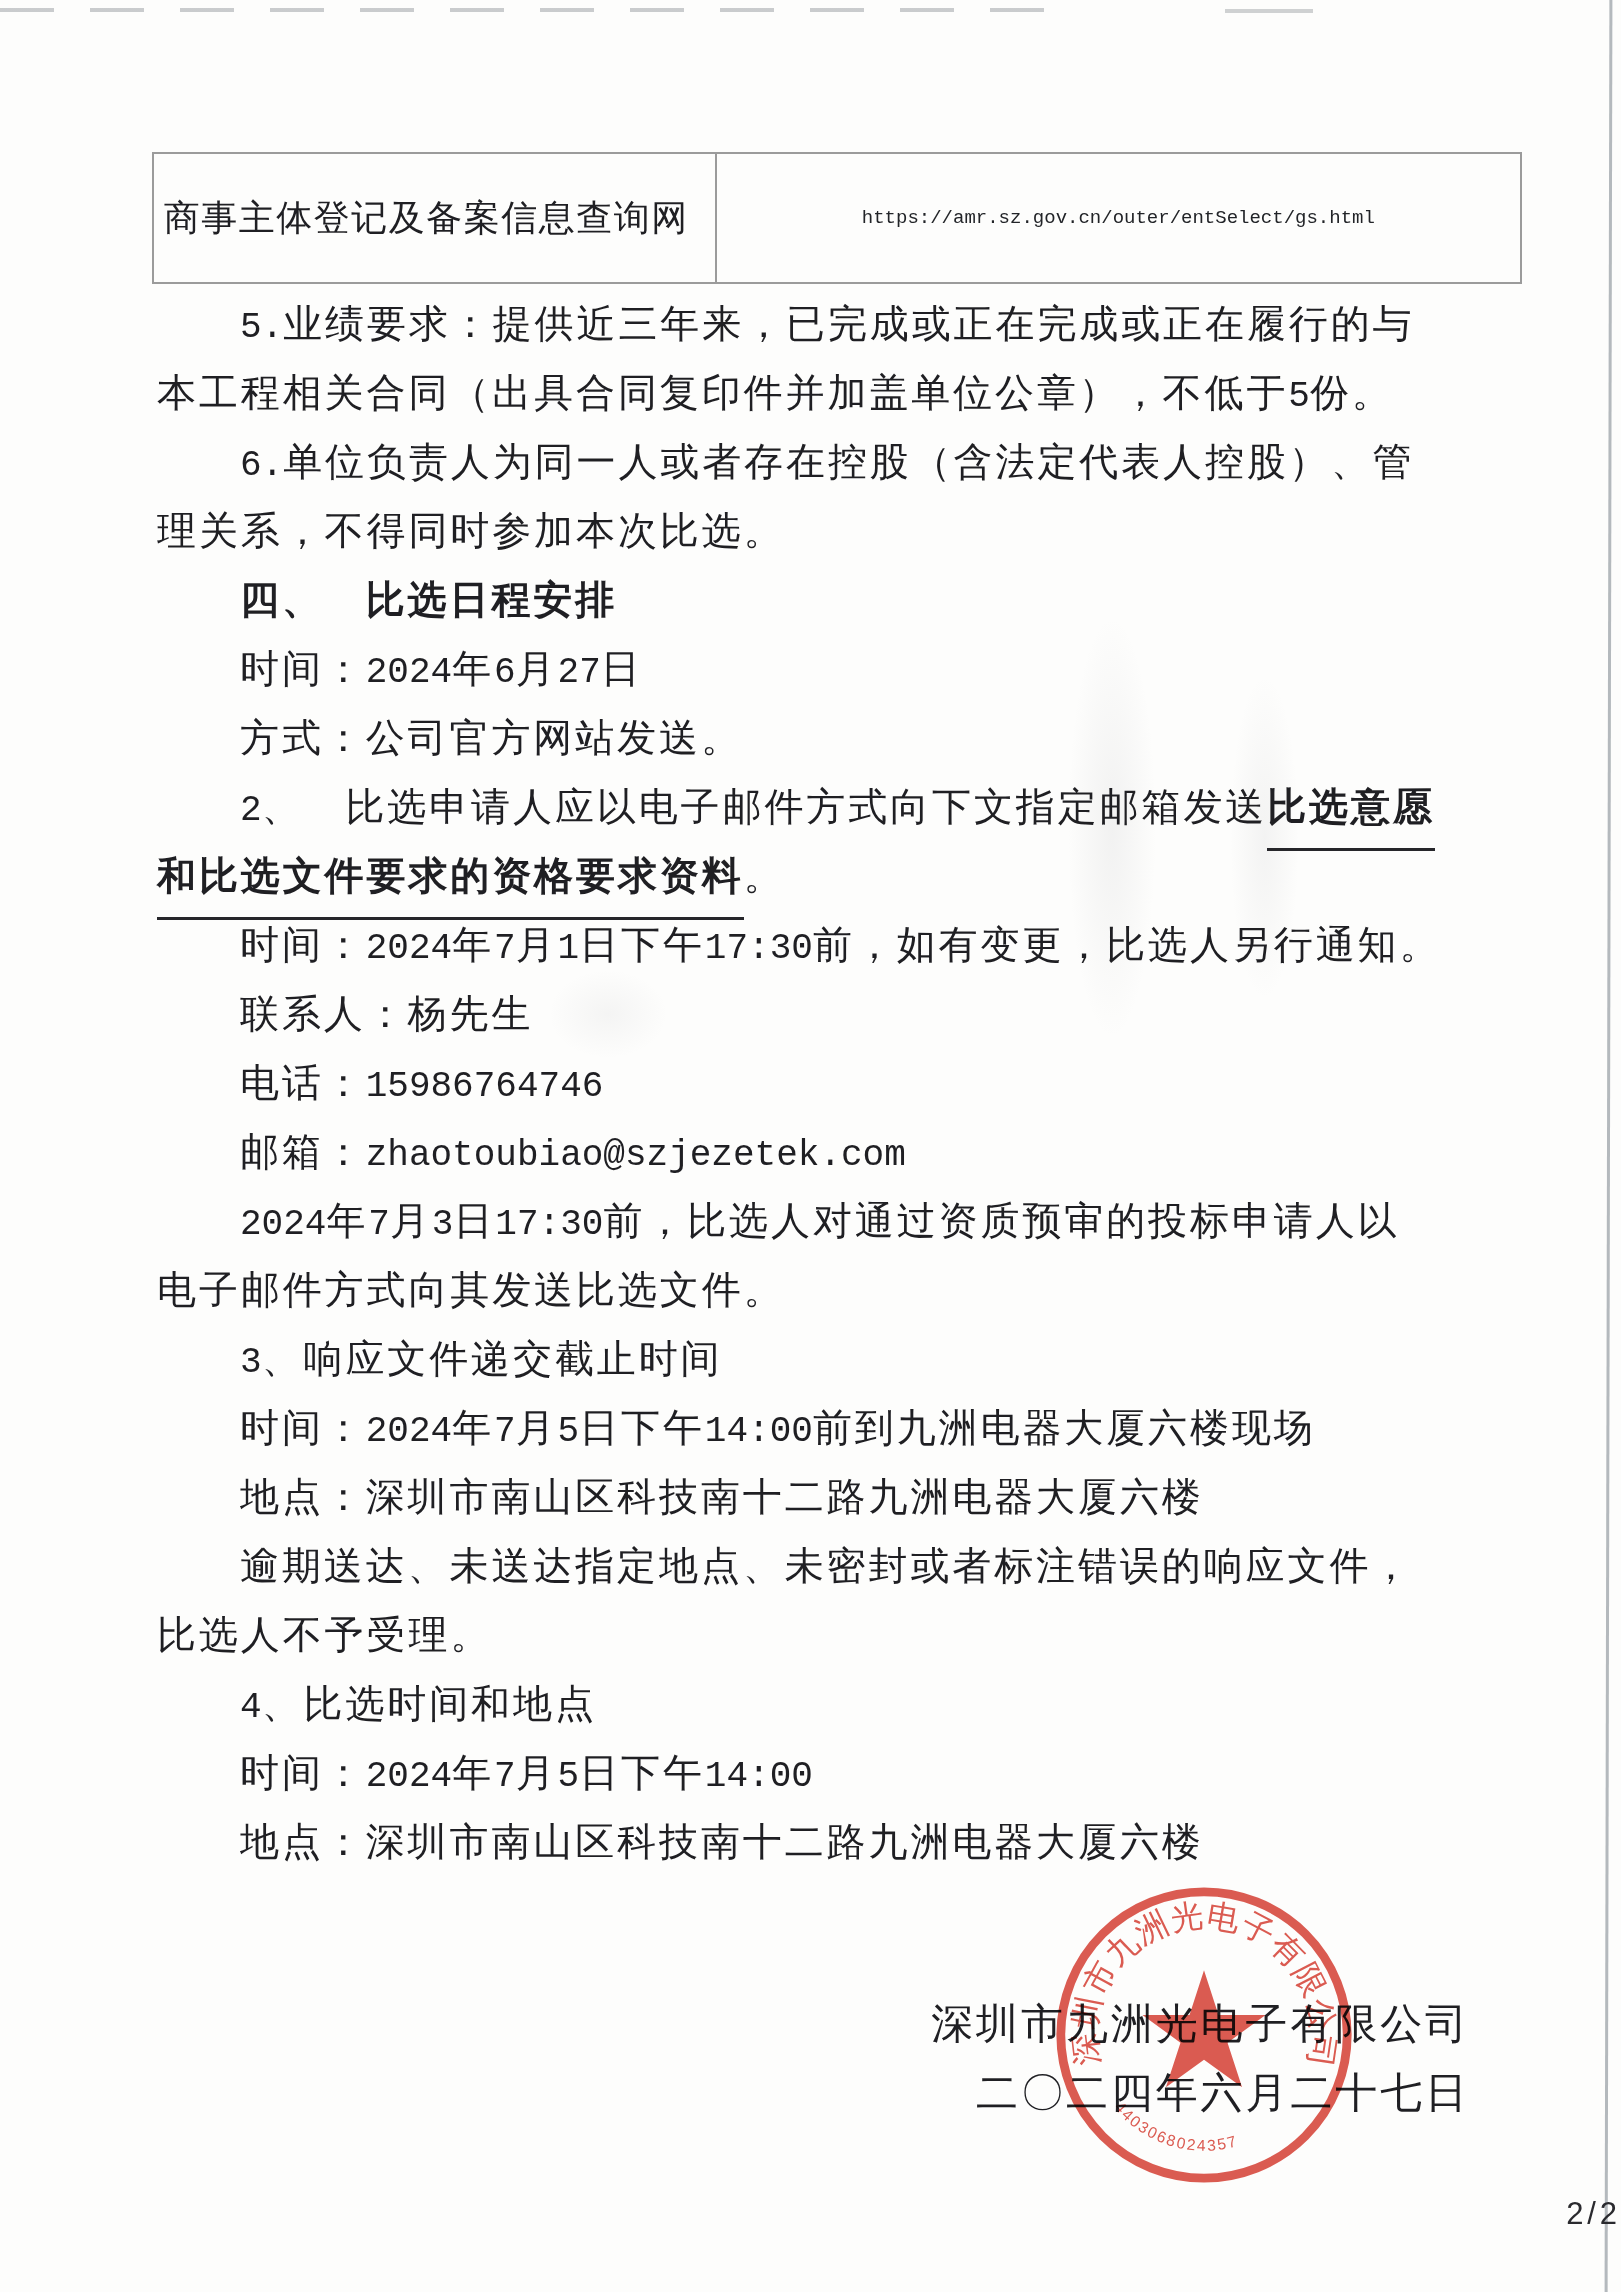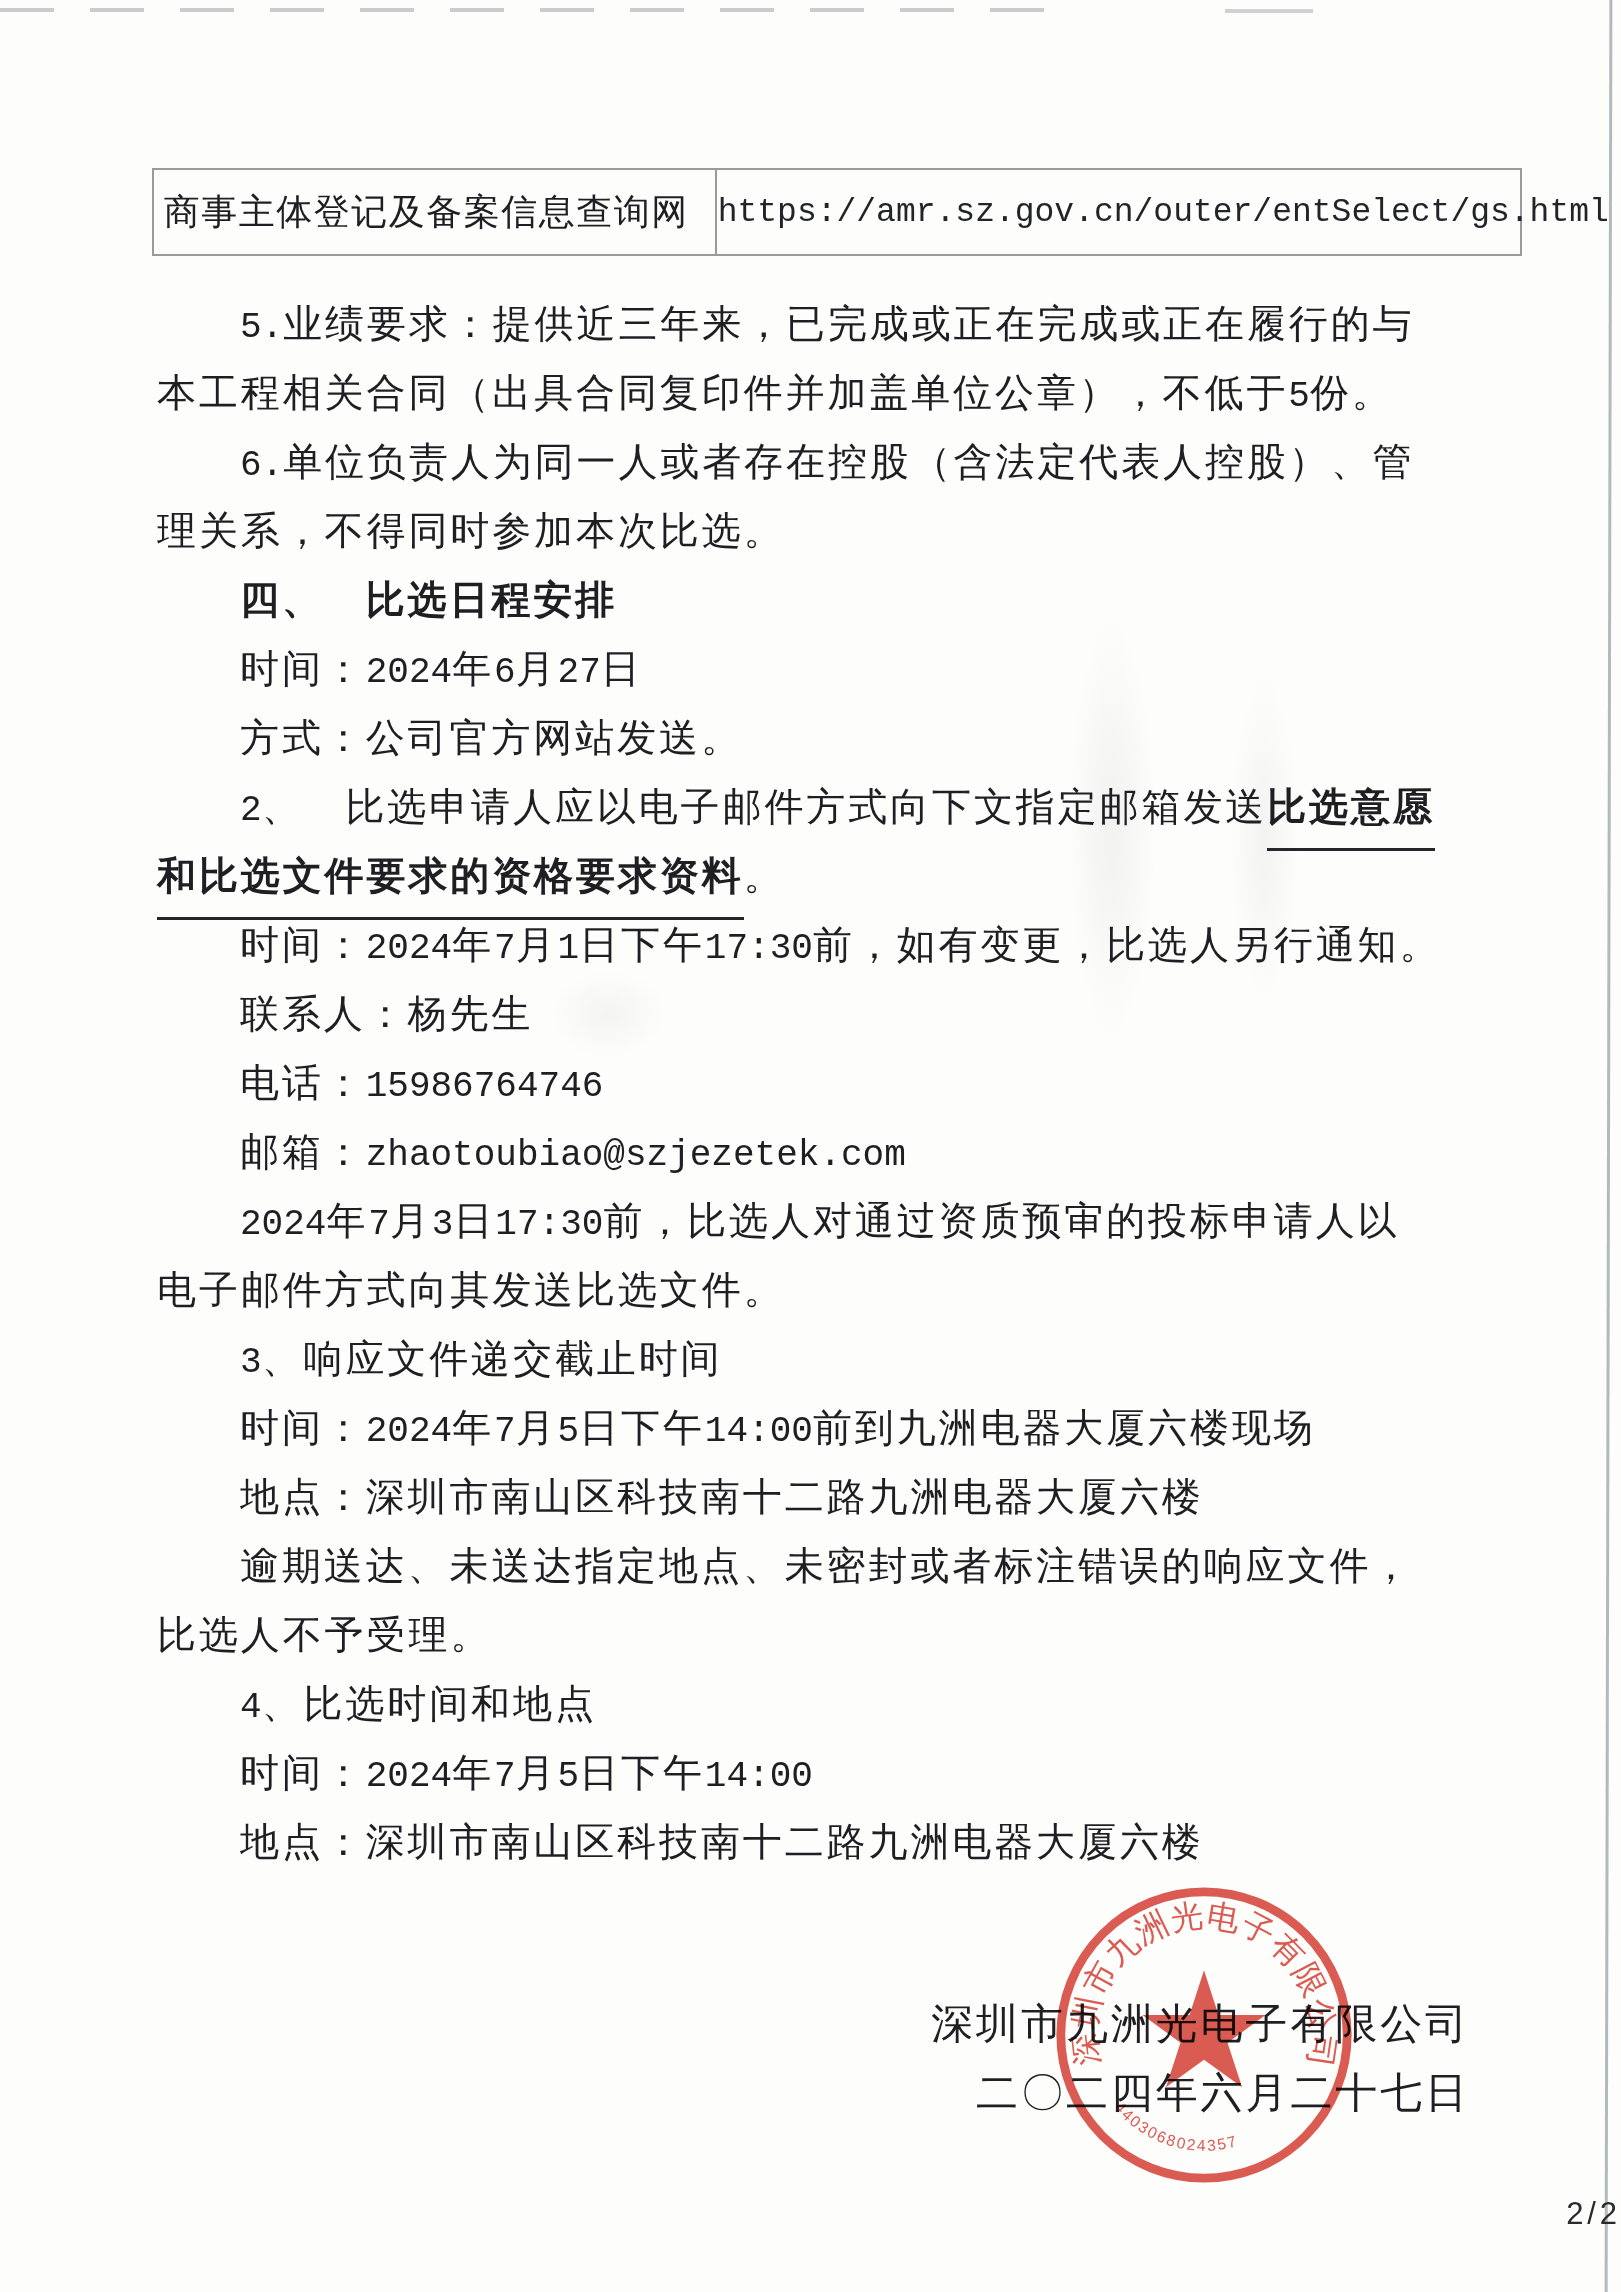--- a/index.html
+++ b/index.html
@@ -26,33 +26,33 @@
   .smudge{position:absolute;pointer-events:none;}
   .smudge.a{left:1068px;top:617px;width:88px;height:421px;
     background:radial-gradient(closest-side,rgba(140,140,145,.10),rgba(140,140,145,0));}
   .smudge.b{left:1230px;top:676px;width:69px;height:323px;
     background:radial-gradient(closest-side,rgba(140,140,145,.09),rgba(140,140,145,0));}
   .smudge.c{left:549px;top:970px;width:118px;height:88px;
     background:radial-gradient(closest-side,rgba(140,140,145,.08),rgba(140,140,145,0));}
 
   
   table.info{
-    position:absolute;left:152px;top:168px;width:1370px;height:88px;
+    position:absolute;left:152px;top:152px;width:1370px;height:132px;
     border-collapse:collapse;table-layout:fixed;
   }
   table.info td{
     border:2px solid #9b9b9b;vertical-align:middle;background:transparent;
   }
   td.cell-label{
     width:547px;padding:0 3.9px 0 9.8px;
     font-size:36px;letter-spacing:1.5px;white-space:nowrap;
   }
   td.cell-value{
     text-align:center;font-family:"Liberation Mono","DejaVu Sans Mono",monospace;
-    font-size:33px;letter-spacing:0;white-space:nowrap;color:#222428;
+    font-size:19px;letter-spacing:0;white-space:nowrap;color:#222428;
   }
 
   
   .doc-lines{
     position:absolute;left:157px;top:289px;width:1333px;
   }
   .line{
     height:69px;line-height:69px;white-space:nowrap;
     font-size:39px;letter-spacing:2.9px;
   }

